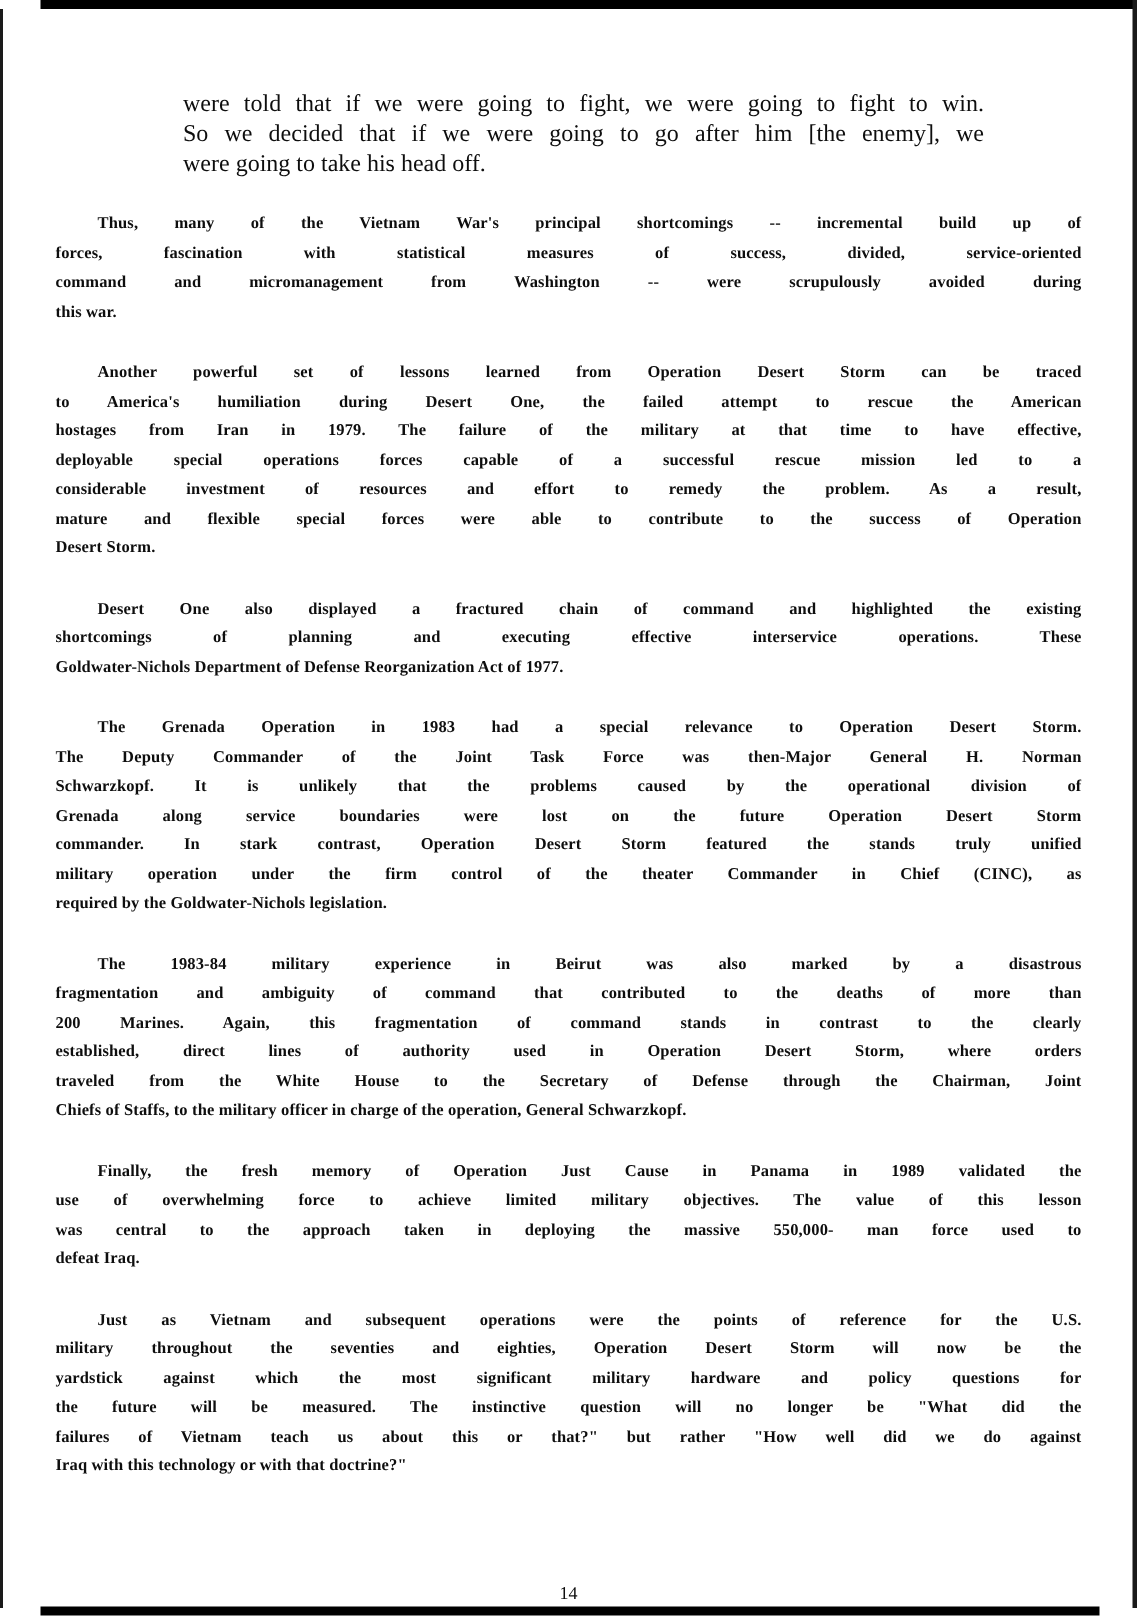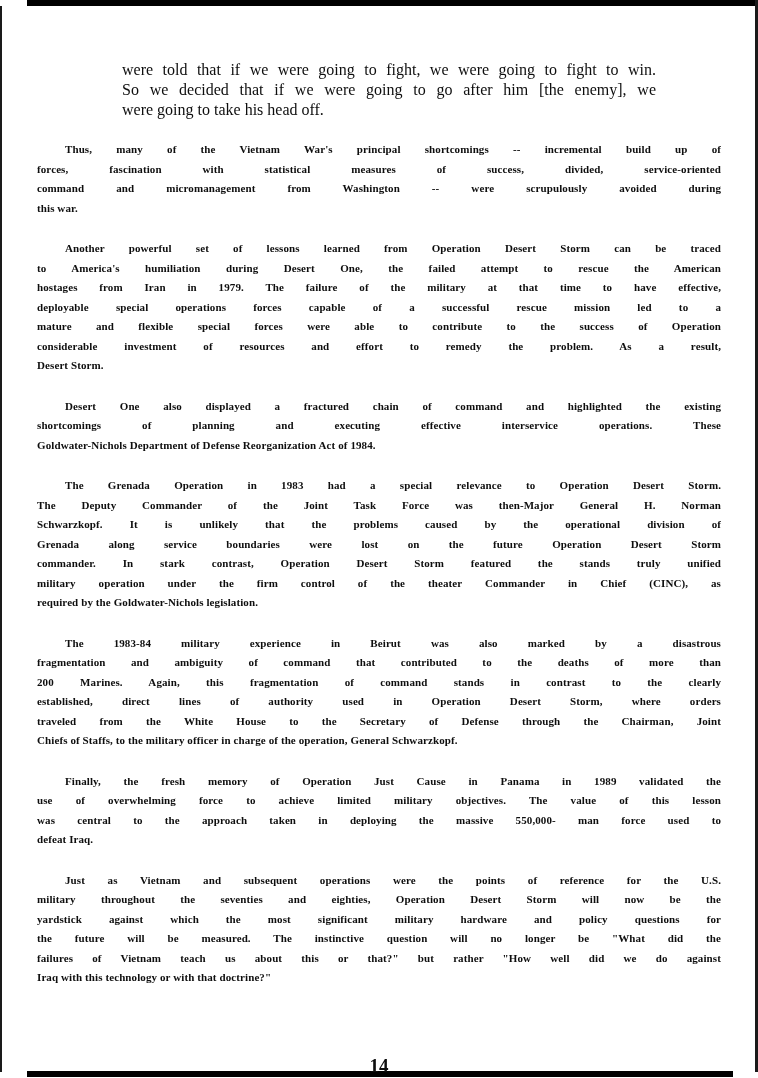--- a/index.html
+++ b/index.html
@@ -40,22 +40,22 @@
     overflow:hidden;
   }
   .quote .line{height:20px;}
   .line.last{text-align-last:left;}
   .para .line.first{text-indent:28px;}
 
   .page-number{
     position:absolute;
     top:1055px;left:0;width:100%;
     text-align:center;
-    font-size:19px;
-    font-weight:700;
+    font-size:12px;
+    font-weight:400;
     color:#0e0e0e;
   }
 </style>
 </head>
 <body>
 
 <div class="page">
 
   <div class="scan-top"></div>
   <div class="scan-bottom"></div>
@@ -73,28 +73,28 @@
           <div class="line first">Thus, many of the Vietnam War's principal shortcomings -- incremental build up of</div>
           <div class="line">forces, fascination with statistical measures of success, divided, service-oriented</div>
           <div class="line">command and micromanagement from Washington -- were scrupulously avoided during</div>
           <div class="line last">this war.</div>
         </div>
         <div class="para">
           <div class="line first">Another powerful set of lessons learned from Operation Desert Storm can be traced</div>
           <div class="line">to America's humiliation during Desert One, the failed attempt to rescue the American</div>
           <div class="line">hostages from Iran in 1979. The failure of the military at that time to have effective,</div>
           <div class="line">deployable special operations forces capable of a successful rescue mission led to a</div>
+          <div class="line">considerable investment of resources and effort to remedy the problem. As a result,</div>
           <div class="line">mature and flexible special forces were able to contribute to the success of Operation</div>
-          <div class="line">considerable investment of resources and effort to remedy the problem. As a result,</div>
           <div class="line last">Desert Storm.</div>
         </div>
         <div class="para">
           <div class="line first">Desert One also displayed a fractured chain of command and highlighted the existing</div>
           <div class="line">shortcomings of planning and executing effective interservice operations. These</div>
-          <div class="line last">Goldwater-Nichols Department of Defense Reorganization Act of 1984.</div>
+          <div class="line last">Goldwater-Nichols Department of Defense Reorganization Act of 1977.</div>
         </div>
         <div class="para">
           <div class="line first">The Grenada Operation in 1983 had a special relevance to Operation Desert Storm.</div>
           <div class="line">The Deputy Commander of the Joint Task Force was then-Major General H. Norman</div>
           <div class="line">Schwarzkopf. It is unlikely that the problems caused by the operational division of</div>
           <div class="line">Grenada along service boundaries were lost on the future Operation Desert Storm</div>
           <div class="line">commander. In stark contrast, Operation Desert Storm featured the stands truly unified</div>
           <div class="line">military operation under the firm control of the theater Commander in Chief (CINC), as</div>
           <div class="line last">required by the Goldwater-Nichols legislation.</div>
         </div>

